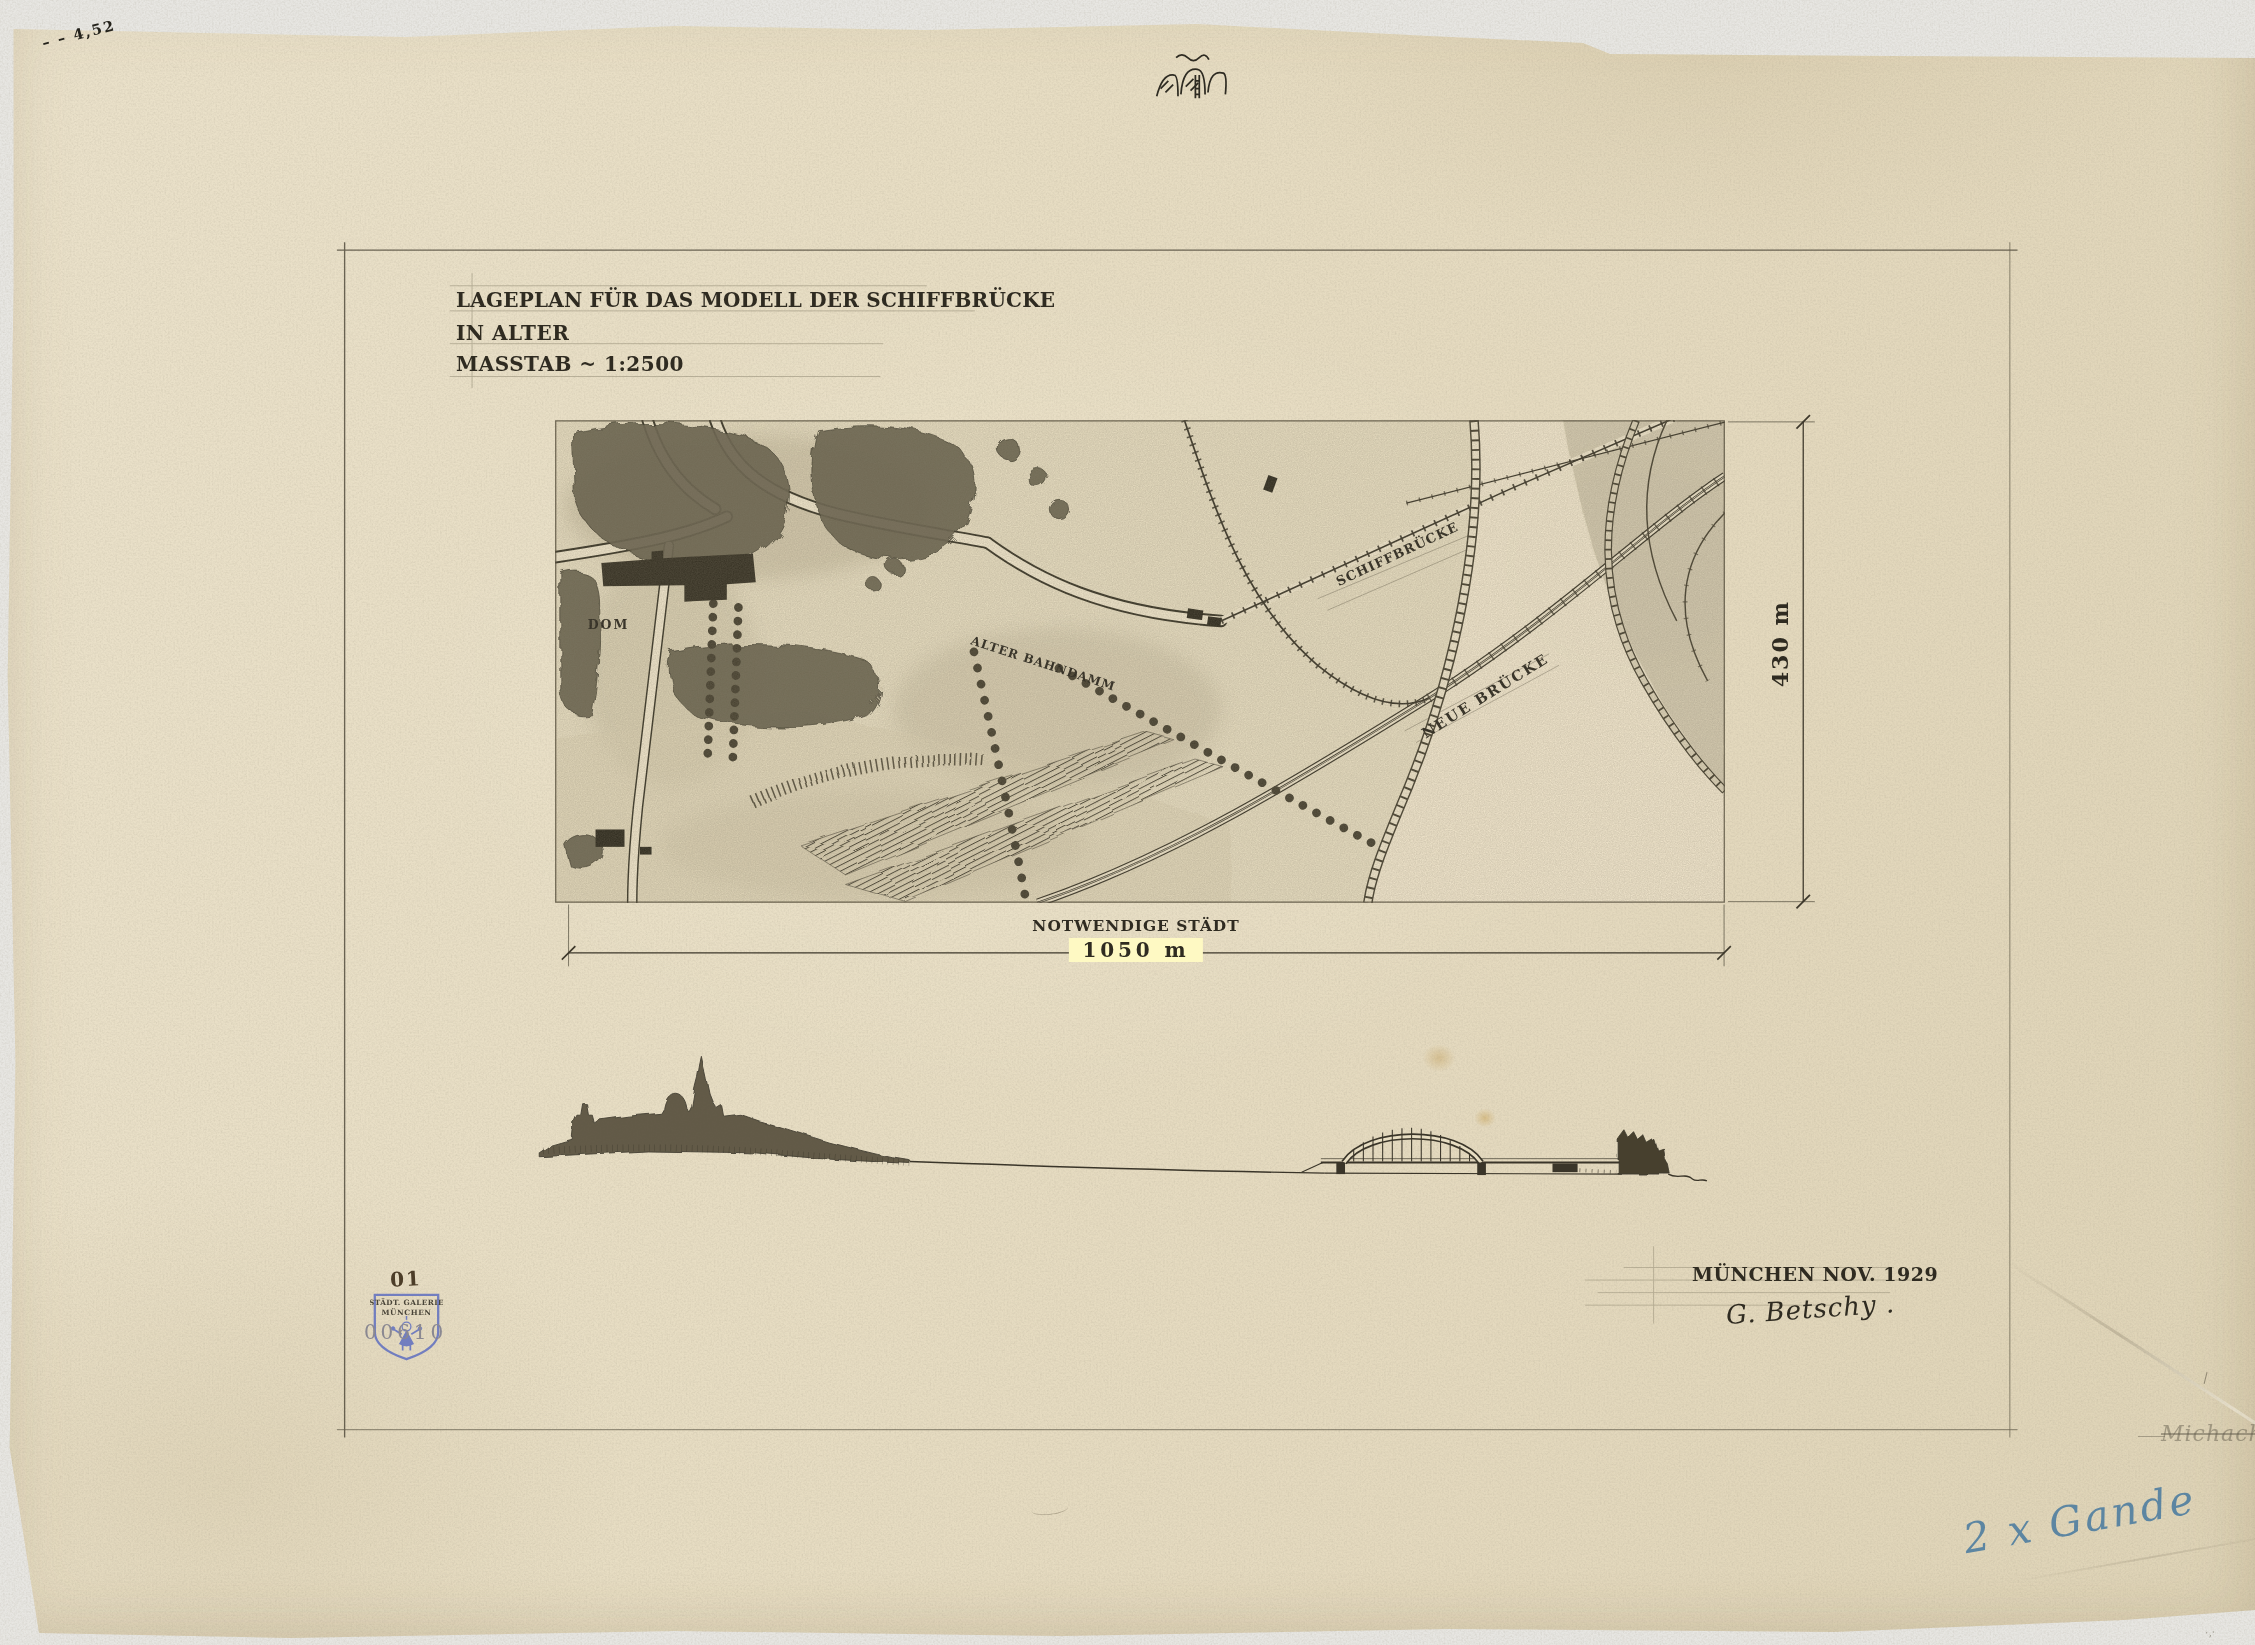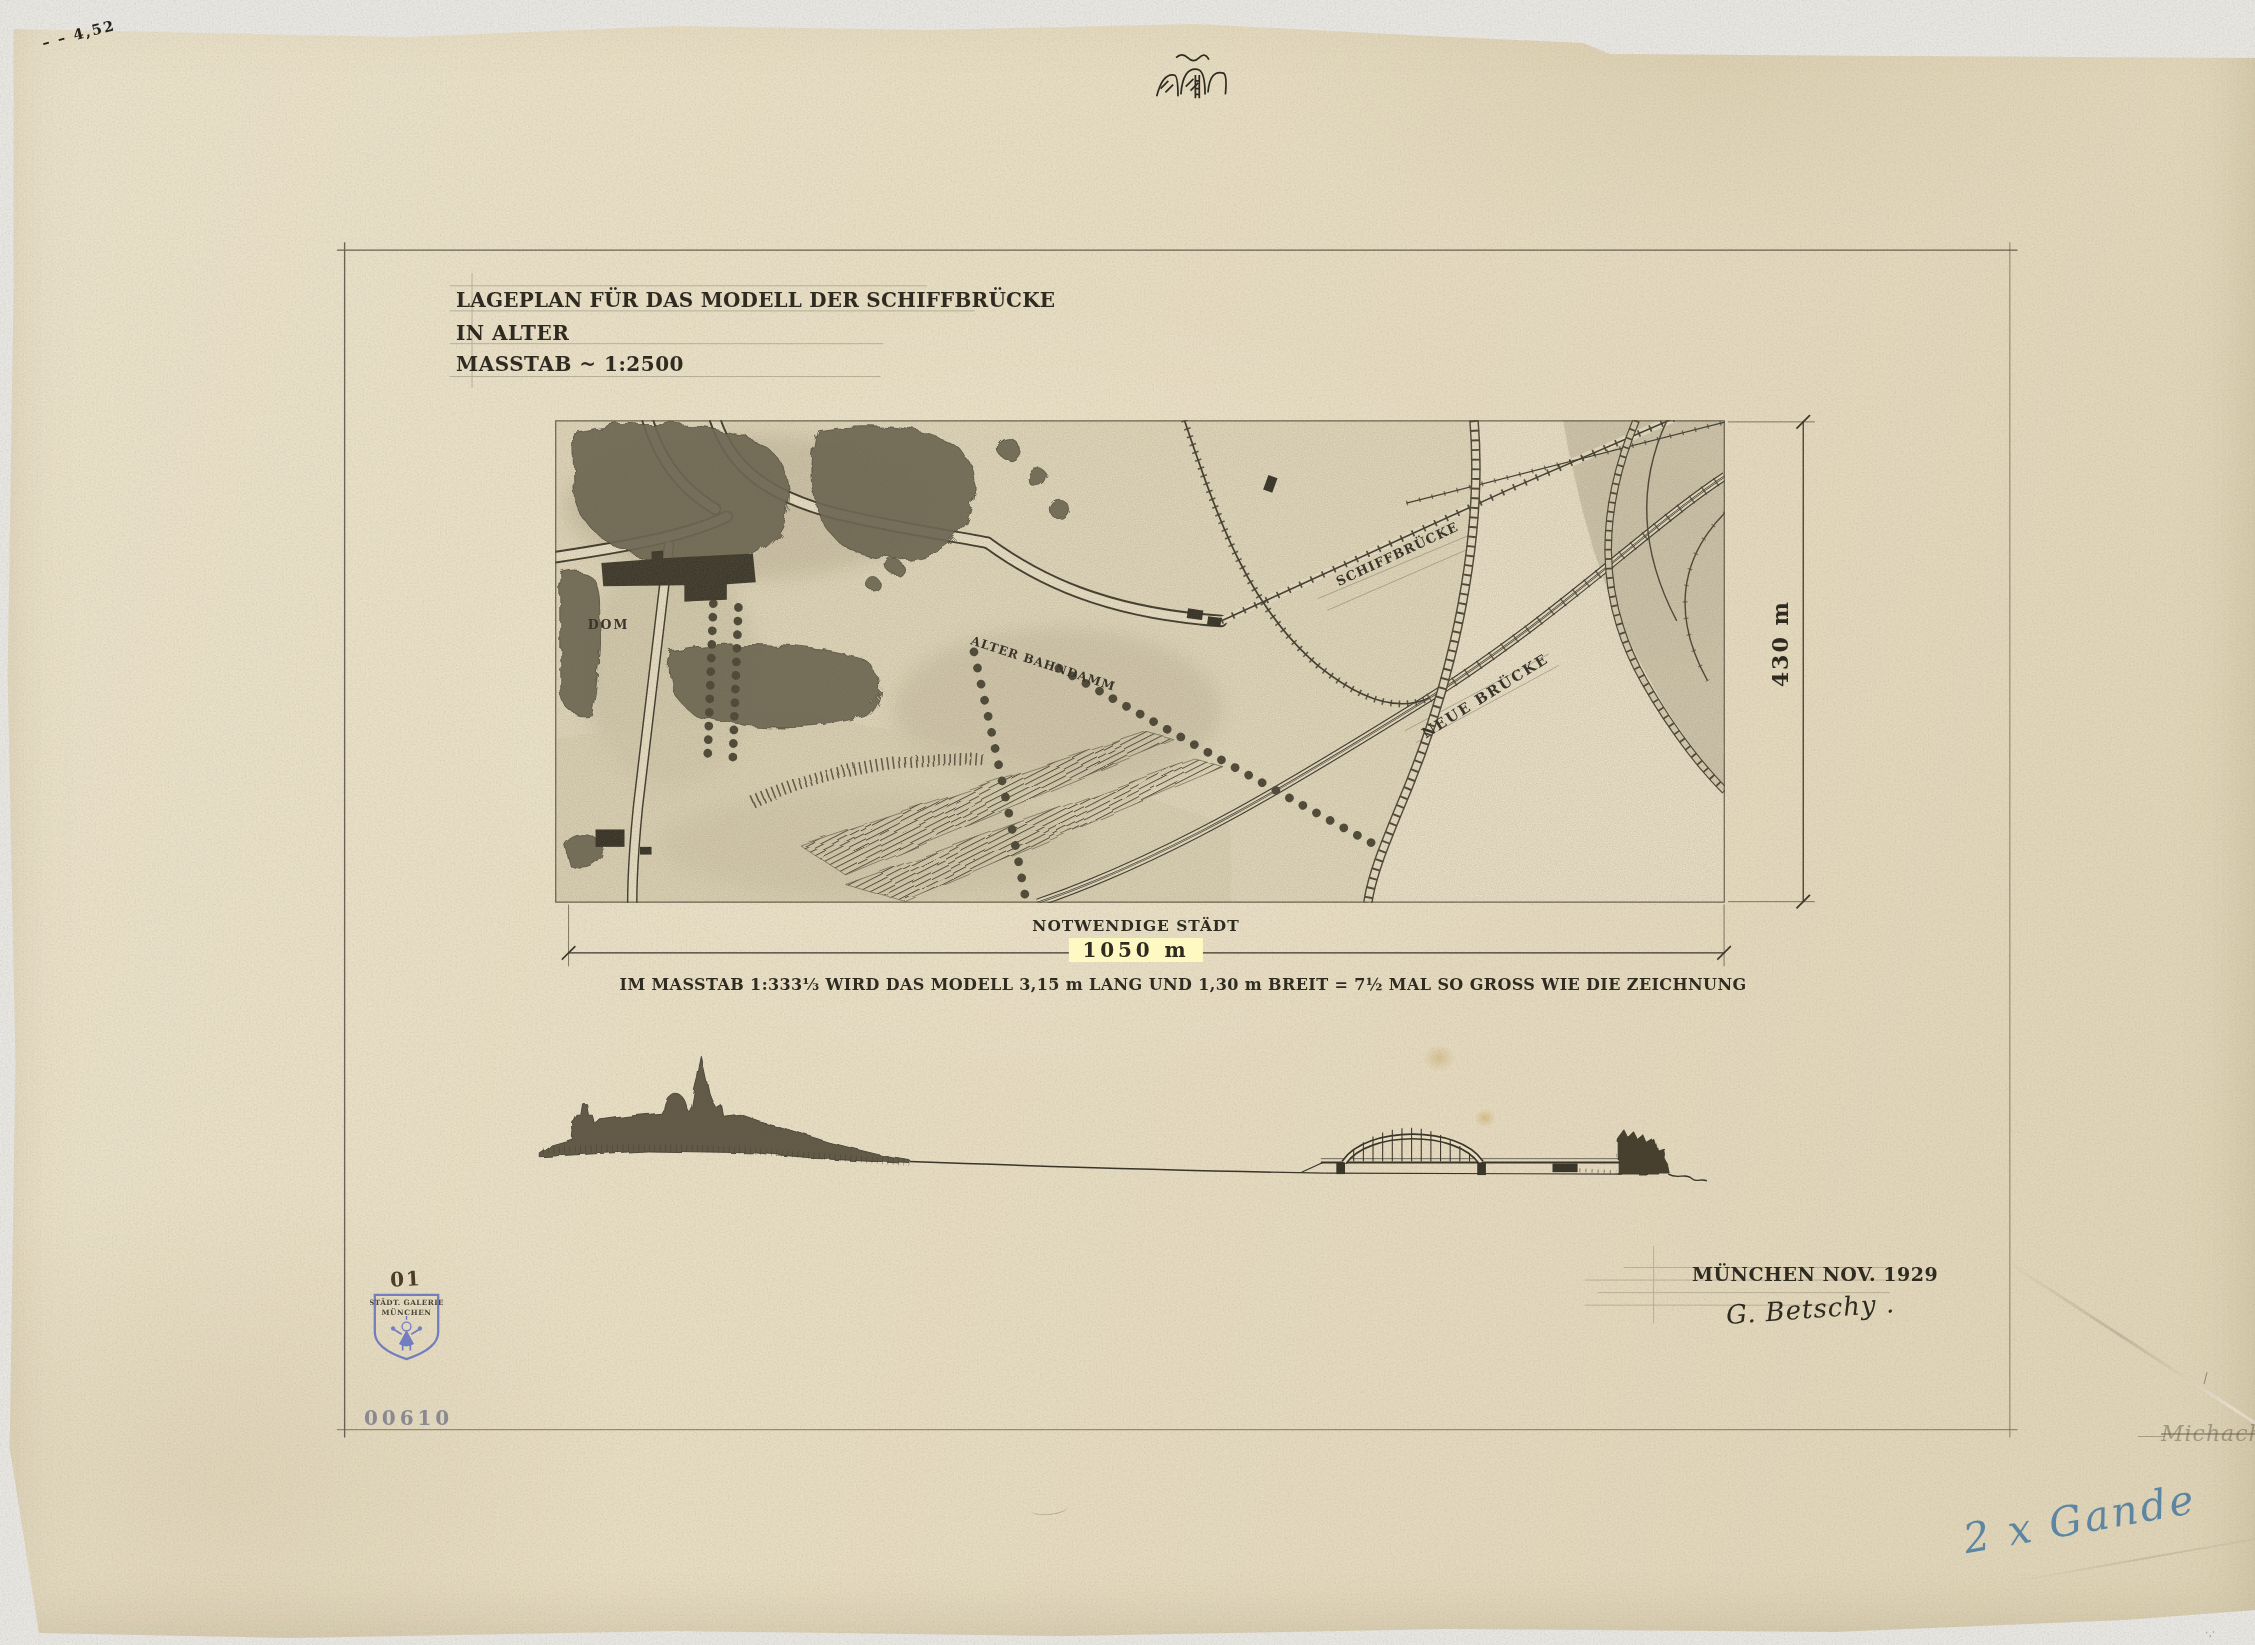--- a/index.html
+++ b/index.html
@@ -266,21 +266,20 @@
     </g>
   </svg>
 
   <div class="t hand" style="left:456px;top:288px;font-size:20px;letter-spacing:0.2px">LAGEPLAN FÜR DAS MODELL DER SCHIFFBRÜCKE</div>
   <div class="t hand" style="left:456px;top:321px;font-size:20px;letter-spacing:0.5px">IN ALTER</div>
   <div class="t hand" style="left:456px;top:352px;font-size:20px;letter-spacing:0.5px">MASSTAB ~ 1:2500</div>
 
   <div class="t hand" style="left:1136px;top:917px;font-size:15.4px;letter-spacing:1px;transform:translateX(-50%)">NOTWENDIGE STÄDT</div>
   <div class="t hand" style="left:1136px;top:938px;font-size:20px;letter-spacing:3.9px;transform:translateX(-50%);background:#fef9c3;padding:0 13.5px">1050 m</div>
 
-  <div class="t hand" style="left:1183px;top:975px;font-size:16px;letter-spacing:0.4px;transform:translateX(-50%)">IM MASSTAB 1:333⅓ WIRD DAS MODELL  3,15 m LANG  UND 1,30 m BREIT   =  7½ MAL SO GROSS WIE DIE ZEICHNUNG</div>
 
   <div class="t hand" style="left:1692px;top:1263px;font-size:19px;letter-spacing:0.5px">MÜNCHEN NOV. 1929</div>
   <div class="t" style="left:1726px;top:1294px;font-size:26px;font-style:italic;transform:rotate(-4deg);letter-spacing:1px">G. Betschy .</div>
 
   <div class="t" style="left:390px;top:1267px;font-size:20px;color:#4c3d28;transform:rotate(-3deg);font-weight:700;letter-spacing:1.9px">01</div>
   <svg style="position:absolute;left:370px;top:1290px" width="73" height="75" viewBox="0 0 76 78">
     <g opacity="0.85">
       <path d="M5,5 L71,5 L71,44 Q71,61 38,72 Q5,61 5,44 Z" fill="none" stroke="#5f6fc0" stroke-width="2.4"></path>
       <text x="38" y="16" font-size="7.6" text-anchor="middle" fill="#5f6fc0" letter-spacing="0.4">STÄDT. GALERIE</text>
       <text x="38" y="26" font-size="7.6" text-anchor="middle" fill="#5f6fc0" letter-spacing="0.6">MÜNCHEN</text>
@@ -288,21 +287,21 @@
         <circle cx="38" cy="38" r="4.6" stroke-width="1.4" fill="none"></circle>
         <path d="M38,31 L38,27" stroke-width="1.6"></path>
         <path d="M31,56 L38,43 L45,56 Q38,60 31,56 Z" stroke-width="1.3" fill="#5f6fc0"></path>
         <path d="M33,46 L25,41 M43,46 L51,41" stroke-width="1.8" fill="none"></path>
         <circle cx="24" cy="40" r="1.8"></circle>
           <circle cx="52" cy="40" r="1.8"></circle>
         <path d="M34,57 L34,63 M42,57 L42,63" stroke-width="1.8" fill="none"></path>
       </g>
     </g>
   </svg>
-  <div class="t" style="left:364px;top:1406px;font-size:20px;color:#8a8891;letter-spacing:3.9px;font-weight:700">00610</div>
+  <div class="t" style="left:364px;top:1320px;font-size:20px;color:#8a8891;letter-spacing:3.9px;font-weight:400">00610</div>
 
   <div class="t hand" style="left:41px;top:25px;font-size:14.5px;color:#23211a;transform:rotate(-14deg);letter-spacing:1.9px">– – 4,52</div>
 
   <svg style="position:absolute;left:1149px;top:46px" width="87" height="62" viewBox="0 0 90 64">
     <g fill="none" stroke="#2e2b22" stroke-width="1.8">
       <path d="M8,52 Q14,28 26,30 Q30,30 30,52"></path>
       <path d="M33,50 Q35,22 50,24 Q58,25 58,50"></path>
       <path d="M61,48 Q63,24 77,28 Q81,30 79,50"></path>
       <path d="M28,12 q6,-6 12,0 q6,6 12,0 q6,-6 10,2"></path>
       <path d="M12,44 l8,-8 M17,48 l8,-8 M38,42 l8,-8 M43,46 l8,-8"></path>

